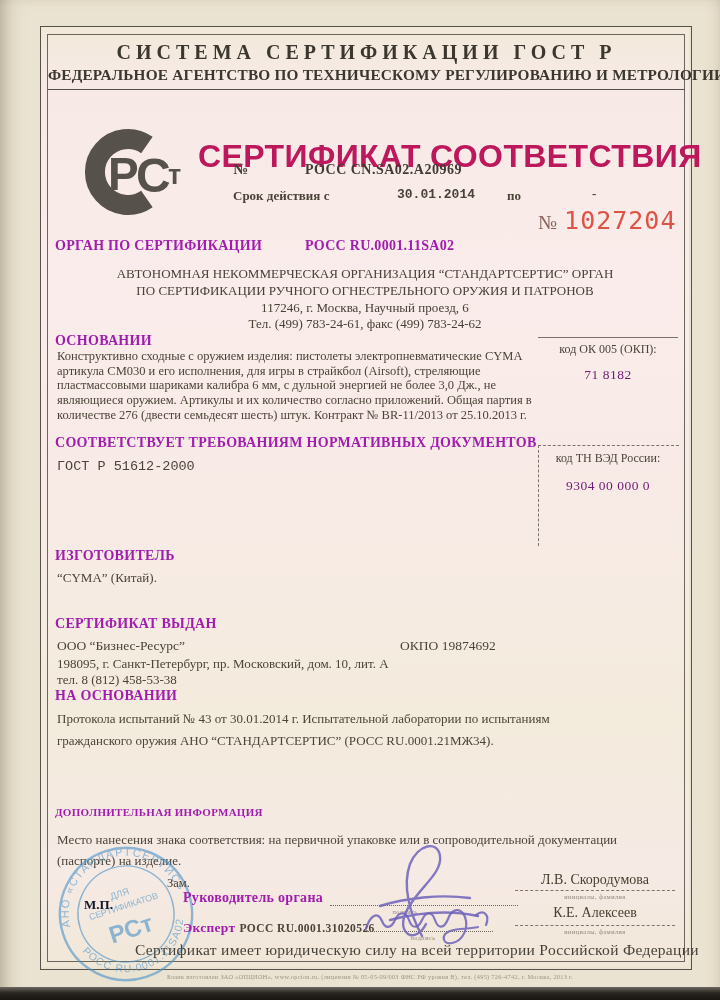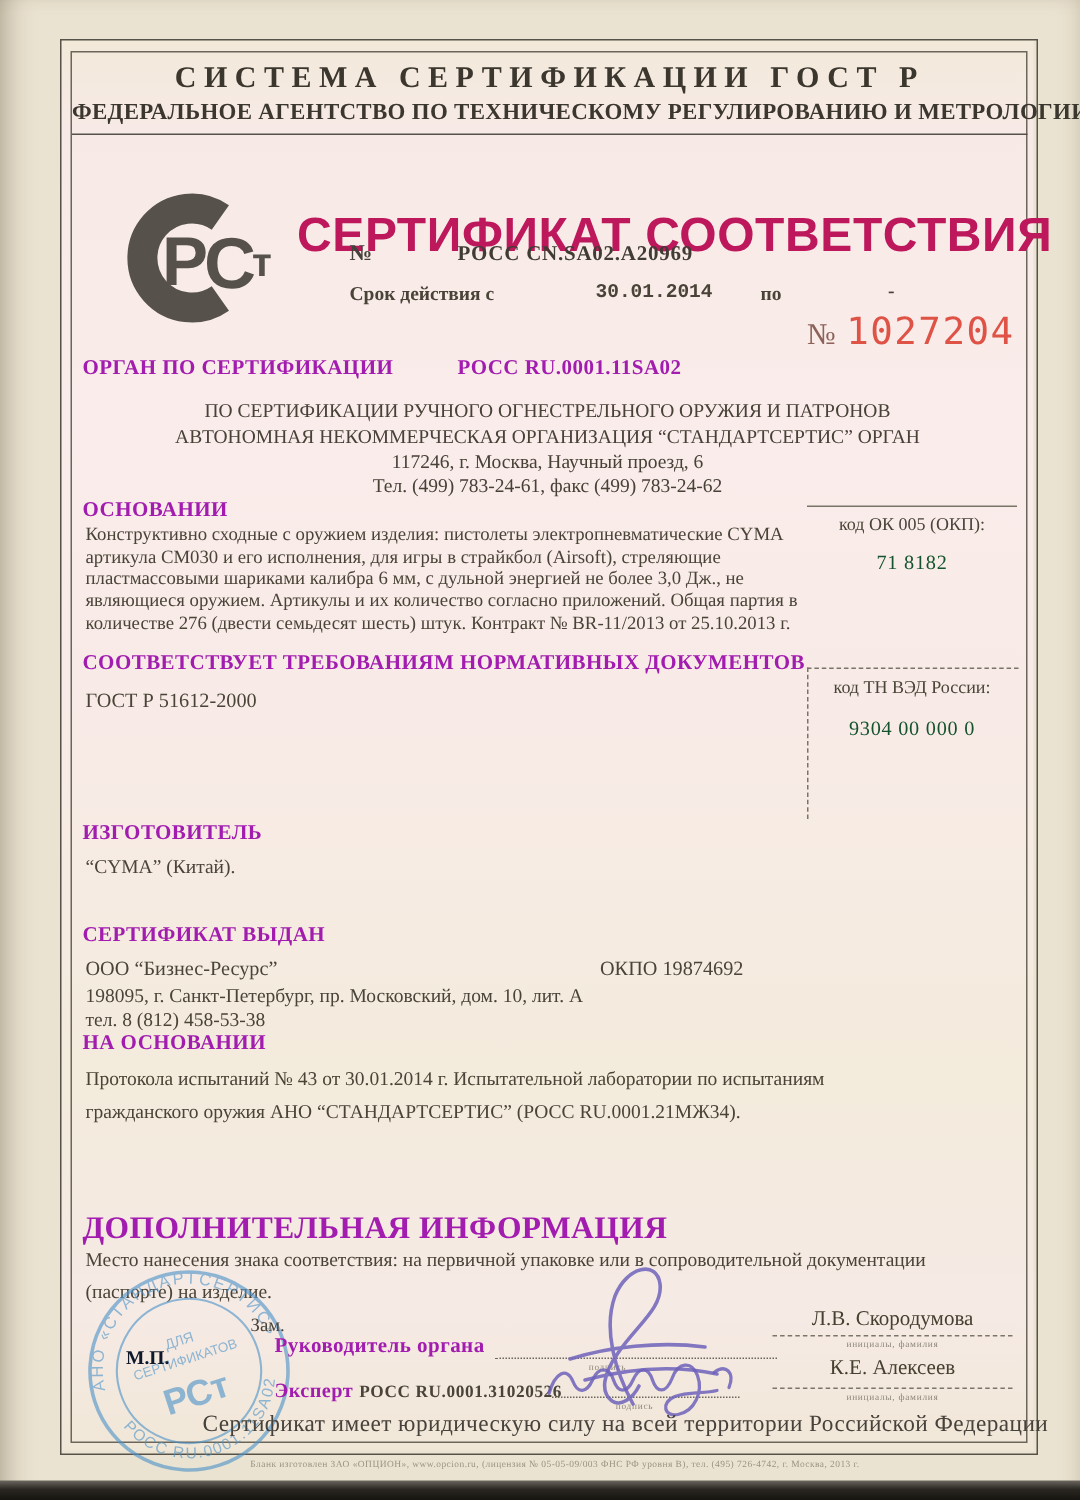--- a/index.html
+++ b/index.html
@@ -22,21 +22,21 @@
   .h{font-weight:bold;font-size:14px;color:#a21caf;letter-spacing:.3px;white-space:nowrap;}
   .t{font-size:13px;color:#4a4438;white-space:nowrap;}
   .tw{font-size:12.5px;color:#4a4438;line-height:14.7px;}
   .num-label{font-weight:bold;font-size:15px;color:#44403a;}
   .num-val{font-weight:bold;font-size:14px;color:#403c34;letter-spacing:.5px;}
   .blank-no{display:flex;align-items:baseline;gap:7px;}
   .blank-no .nsign{font-size:20px;color:#8c625a;}
   .blank-no .digits{font-family:"DejaVu Sans Mono",monospace;font-size:25px;color:#df5347;letter-spacing:1px;}
   .center-org{left:65px;top:266px;width:600px;text-align:center;font-size:13px;color:#474136;line-height:16.8px;}
   .box-label{font-size:12px;color:#4a4438;text-align:center;white-space:nowrap;}
-  .box-code{font-size:13.5px;color:#14532d;text-align:center;white-space:nowrap;letter-spacing:.5px;}
+  .box-code{font-size:13.5px;color:#701a75;text-align:center;white-space:nowrap;letter-spacing:.5px;}
   .okp-line{left:538px;top:337px;width:140px;border-top:1.4px solid #7a7468;height:0;}
   .tnved-box{left:538px;top:445px;width:140px;height:100px;border-top:1.4px dashed #7a7468;border-left:1.4px dashed #7a7468;}
   .cap{font-size:6.2px;color:#8d8779;letter-spacing:.5px;white-space:nowrap;}
   .sigline-dot{border-bottom:1.5px dotted #6d675c;height:0;}
   .sigline-dash{border-bottom:1.3px dashed #7c766a;height:0;}
   .name{font-size:14px;color:#45402f;white-space:nowrap;}
   .legal{left:135px;top:941px;width:540px;text-align:center;font-size:15.5px;color:#46413a;letter-spacing:.3px;white-space:nowrap;}
   .print-note{left:130px;top:973px;width:480px;text-align:center;font-size:6.3px;color:#9a9483;letter-spacing:.3px;white-space:nowrap;}
   .scan-band{left:0;top:987px;width:720px;height:13px;background:linear-gradient(180deg,#6b675f 0%,#2a2722 45%,#17150f 100%);}
   svg text{font-family:"Liberation Sans","DejaVu Sans",sans-serif;}
@@ -76,53 +76,53 @@
   <div class="abs t" style="left:592px;top:186px;font-weight:bold;">-</div>
 
   <div class="abs blank-no" style="left:538px;top:206px;">
     <span class="nsign">№</span>
     <span class="digits">1027204</span>
   </div>
 
   <div class="abs h" style="left:55px;top:238px;">ОРГАН ПО СЕРТИФИКАЦИИ</div>
   <div class="abs h" style="left:305px;top:238px;">РОСС RU.0001.11SA02</div>
   <div class="abs center-org">
+    <div>АВТОНОМНАЯ НЕКОММЕРЧЕСКАЯ ОРГАНИЗАЦИЯ “СТАНДАРТСЕРТИС” ОРГАН</div>
     <div>ПО СЕРТИФИКАЦИИ РУЧНОГО ОГНЕСТРЕЛЬНОГО ОРУЖИЯ И ПАТРОНОВ</div>
-    <div>АВТОНОМНАЯ НЕКОММЕРЧЕСКАЯ ОРГАНИЗАЦИЯ “СТАНДАРТСЕРТИС” ОРГАН</div>
     <div>117246, г. Москва, Научный проезд, 6</div>
     <div>Тел. (499) 783-24-61, факс (499) 783-24-62</div>
   </div>
 
   <div class="abs h" style="left:55px;top:333px;">ОСНОВАНИИ</div>
   <div class="abs tw" style="left:57px;top:349px;width:480px;">Конструктивно сходные с оружием изделия: пистолеты электропневматические CYMA артикула CM030 и его исполнения,  для игры в страйкбол (Airsoft), стреляющие пластмассовыми шариками калибра 6 мм, с дульной энергией не более 3,0 Дж., не являющиеся оружием. Артикулы и их количество согласно приложений. Общая партия в количестве 276 (двести семьдесят шесть) штук. Контракт № BR-11/2013 от 25.10.2013 г.</div>
 
   <div class="abs okp-line"></div>
   <div class="abs box-label" style="left:540px;top:342px;width:136px;">код ОК 005 (ОКП):</div>
   <div class="abs box-code" style="left:540px;top:367px;width:136px;">71 8182</div>
 
   <div class="abs h" style="left:55px;top:435px;">СООТВЕТСТВУЕТ ТРЕБОВАНИЯМ НОРМАТИВНЫХ ДОКУМЕНТОВ</div>
-  <div class="abs t" style="left:57px;top:459px;font-size:13.5px;">ГОСТ Р 51612-2000</div>
+  <div class="abs t" style="left:57px;top:459px;font-size:13.5px;font-family:Liberation Mono, monospace;">ГОСТ Р 51612-2000</div>
 
   <div class="abs tnved-box"></div>
   <div class="abs box-label" style="left:540px;top:451px;width:136px;">код ТН ВЭД России:</div>
   <div class="abs box-code" style="left:540px;top:478px;width:136px;">9304 00 000 0</div>
 
   <div class="abs h" style="left:55px;top:548px;">ИЗГОТОВИТЕЛЬ</div>
   <div class="abs t" style="left:57px;top:570px;">“CYMA” (Китай).</div>
 
   <div class="abs h" style="left:55px;top:616px;">СЕРТИФИКАТ ВЫДАН</div>
   <div class="abs t" style="left:57px;top:638px;font-size:13.5px;">ООО “Бизнес-Ресурс”</div>
   <div class="abs t" style="left:400px;top:638px;font-size:13.5px;">ОКПО 19874692</div>
   <div class="abs t" style="left:57px;top:656px;">198095, г. Санкт-Петербург, пр. Московский, дом. 10, лит. А</div>
   <div class="abs t" style="left:57px;top:672px;">тел. 8 (812) 458-53-38</div>
 
   <div class="abs h" style="left:55px;top:688px;">НА ОСНОВАНИИ</div>
   <div class="abs tw" style="left:57px;top:708px;width:570px;font-size:13px;line-height:21.5px;">Протокола испытаний № 43 от 30.01.2014 г. Испытательной лаборатории по испытаниям гражданского оружия АНО “СТАНДАРТСЕРТИС” (РОСС RU.0001.21МЖ34).</div>
 
-  <div class="abs h" style="left:55px;top:806px;font-size:21px;">ДОПОЛНИТЕЛЬНАЯ ИНФОРМАЦИЯ</div>
+  <div class="abs h" style="left:55px;top:806px;font-size:11px;">ДОПОЛНИТЕЛЬНАЯ ИНФОРМАЦИЯ</div>
   <div class="abs tw" style="left:57px;top:829px;width:565px;font-size:13px;line-height:21px;">Место нанесения знака соответствия: на первичной упаковке или в сопроводительной документации (паспорте) на изделие.</div>
 
   <div class="abs" style="left:48px;top:836px;width:156px;height:156px;">
     <svg width="156" height="156" viewBox="0 0 156 156" opacity="0.62">
       <defs>
         <path id="arcTop" d="M 24 95 A 57 57 0 1 1 132 95" fill="none"></path>
         <path id="arcBot" d="M 24 61 A 57 57 0 1 0 132 61" fill="none"></path>
       </defs>
       <g transform="rotate(-18 78 78)" fill="#4e94c9" stroke="none">
         <circle cx="78" cy="78" r="66" fill="none" stroke="#4e94c9" stroke-width="2.4"></circle>

